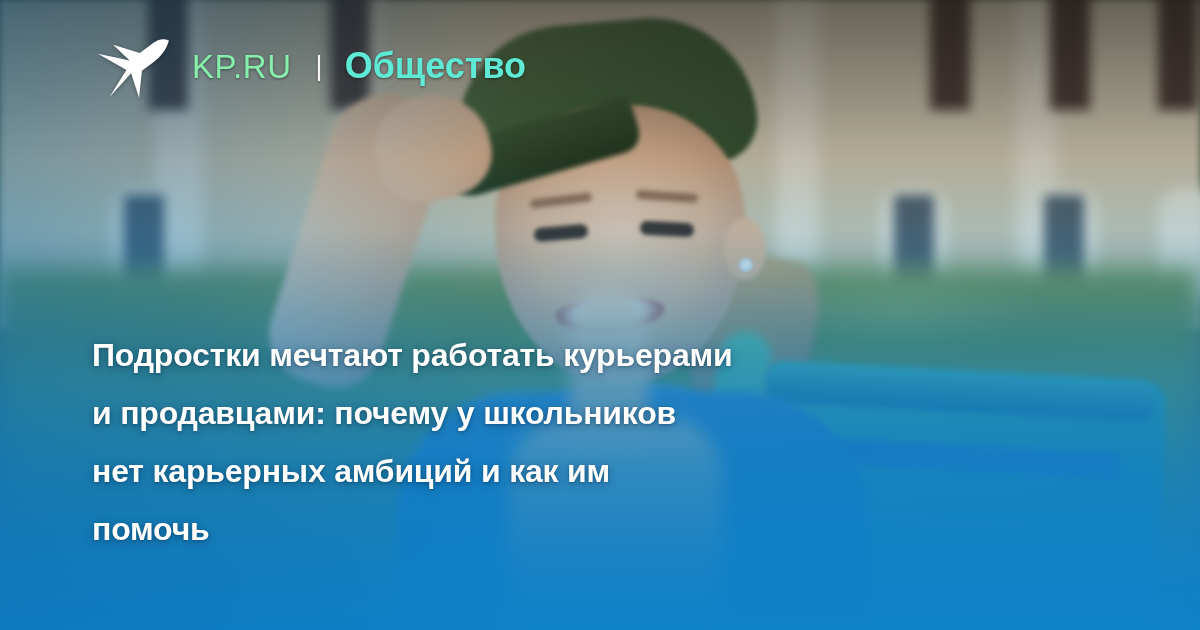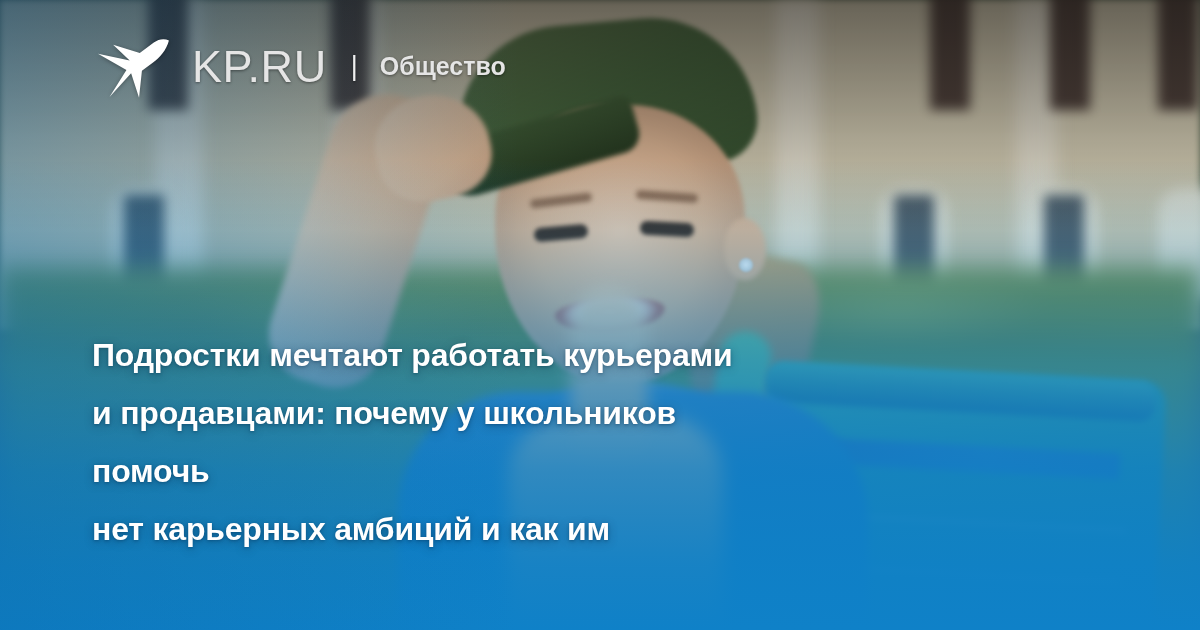--- a/index.html
+++ b/index.html
@@ -202,31 +202,31 @@
 
   
   .header{
     position:absolute; left:98px; top:34px;
     display:flex; align-items:center; gap:0;
     z-index:20;
   }
   .logo-swallow{ width:72px; height:64px; flex:0 0 auto; margin-right:22px;
                  filter:drop-shadow(0 1px 2px rgba(0,0,0,.35)); }
   .brand{
-    color:#e5e5e5; font-size:45px; letter-spacing:.6px; font-weight:400;
+    color:#86efac; font-size:33px; letter-spacing:.6px; font-weight:400;
     text-shadow:0 1px 3px rgba(0,0,0,.45);
     line-height:1;
   }
   .sep{
     color:#ffffff; font-size:27px; font-weight:300; opacity:.92;
     margin:0 22px 0 24px; line-height:1;
     text-shadow:0 1px 3px rgba(0,0,0,.45);
   }
   .rubric{
-    color:#e5e5e5; font-size:25px; font-weight:700; line-height:1;
+    color:#5eead4; font-size:36px; font-weight:700; line-height:1;
     text-shadow:0 1px 3px rgba(0,0,0,.45);
   }
 
   
   .headline{
     position:absolute; left:92px; top:326px; width:1025px;
     z-index:20;
     color:#ffffff;
     font-size:32px;
     font-weight:700;
@@ -300,17 +300,17 @@
       <path fill="#ffffff" d="M98.5 8.5 C92 5.5 84 6.5 77.5 11.5 L58 26 L21 14.5 L44 36.5 L0 27 L39.5 49.5 L16 87 L46 54 L57 88 L61 50.5 L76 39.5 C86 32 95 22 98.5 8.5 Z"></path>
     </svg>
     <span class="brand">KP.RU</span>
     <span class="sep">|</span>
     <span class="rubric">Общество</span>
   </div>
 
   <div class="headline">
     <span>Подростки мечтают работать курьерами</span>
     <span>и продавцами: почему у школьников</span>
+    <span>нет карьерных амбиций и как им</span>
     <span>помочь</span>
-    <span>нет карьерных амбиций и как им</span>
   </div>
 
 </div>
 
 </body></html>

